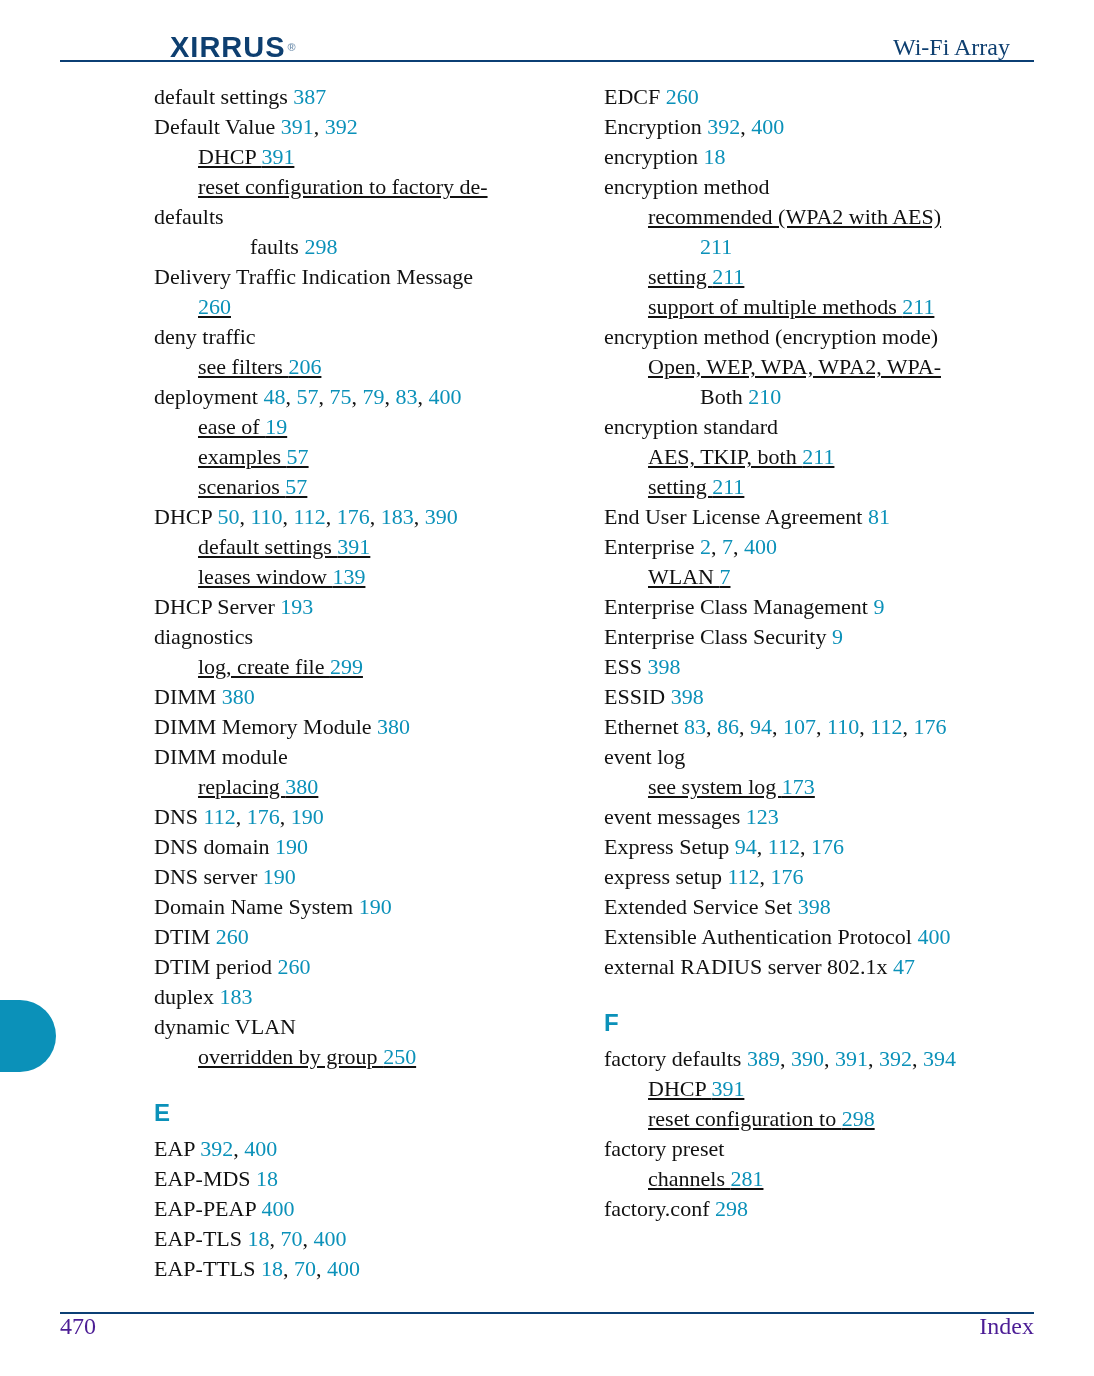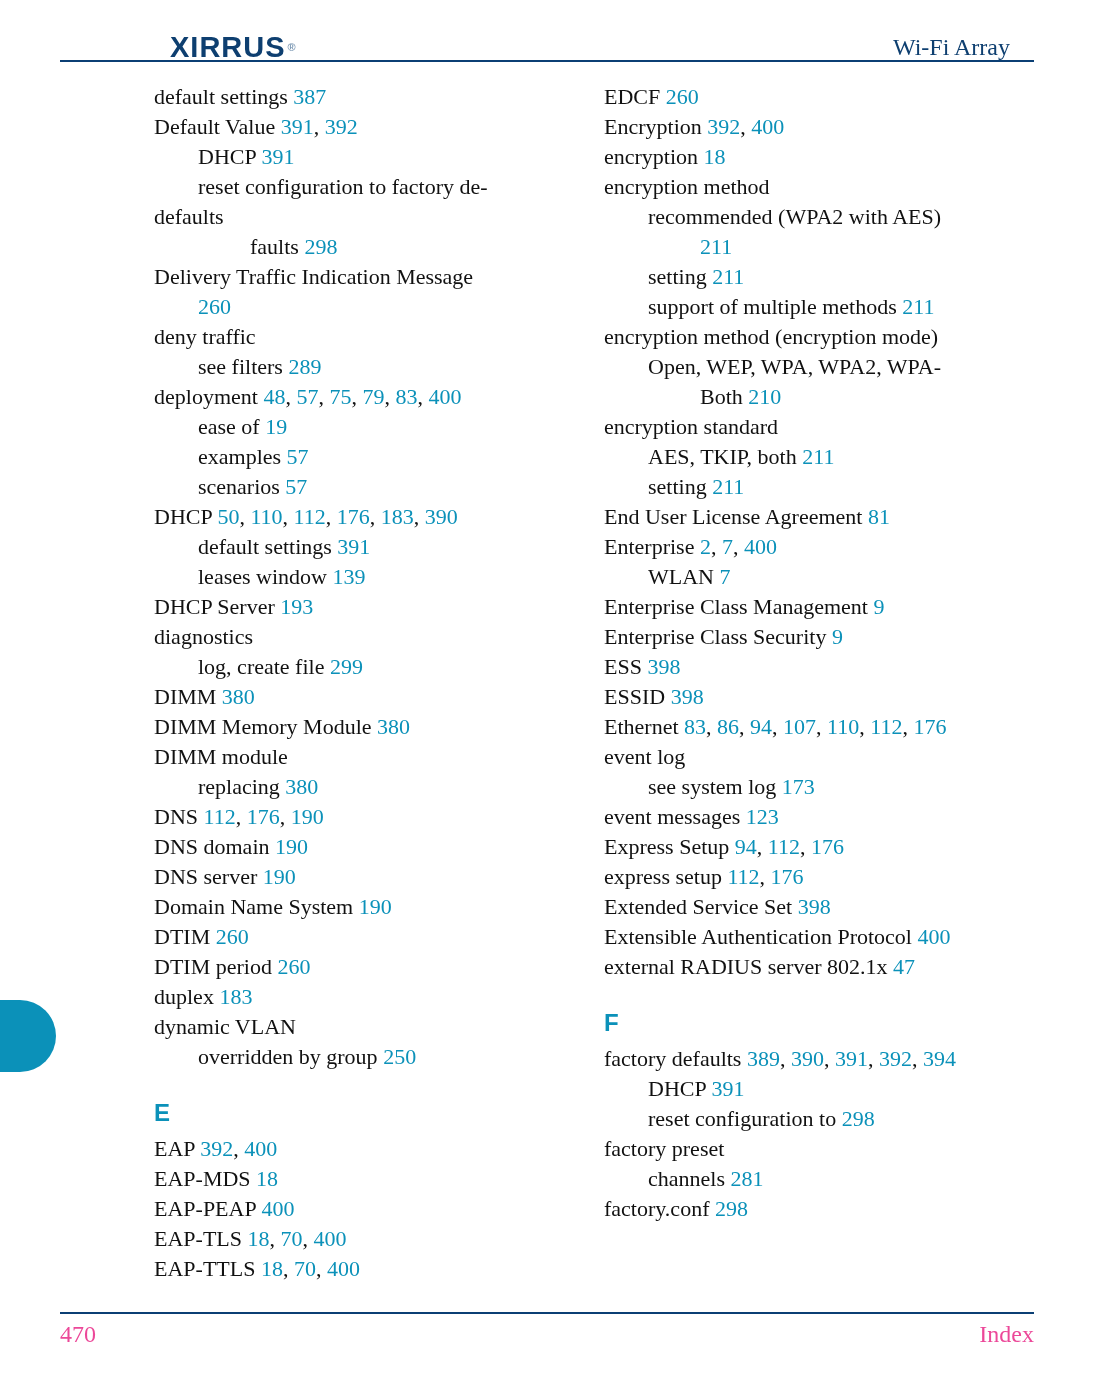--- a/index.html
+++ b/index.html
@@ -75,21 +75,21 @@
     gap: 20px;
     font-size: 22px;
     line-height: 30px;
     color: #111;
   }
   .col {
     flex: 1 1 0;
     min-width: 0;
   }
   .entry { display: block; }
-  .sub1 { padding-left: 44px; }
+  .sub1 { padding-left: 44px; text-decoration: underline; }
   .sub2 { padding-left: 96px; }
   .section-letter {
     color: #0b91b9;
     font-family: Arial, Helvetica, sans-serif;
     font-weight: 700;
     font-size: 24px;
     margin-top: 26px;
     margin-bottom: 6px;
   }
   .pg {
@@ -101,24 +101,24 @@
     position: absolute;
     left: 60px;
     right: 60px;
     bottom: 62px;
     border-top: 2px solid #0b3f74;
   }
   .footer {
     position: absolute;
     left: 60px;
     right: 60px;
-    bottom: 28px;
+    bottom: 36px;
     display: flex;
     justify-content: space-between;
-    color: #ec4899;
+    color: #4c1d95;
     font-size: 24px;
   }
 </style>
 </head>
 <body>
 
 <div class="page">
 
   <div class="header">
     <span class="logo">
@@ -135,21 +135,21 @@
     <div class="col" id="col-left">
         <div class="entry"><span>default settings </span><span class="pg">387</span></div>
         <div class="entry"><span>Default Value </span><span class="pg">391</span><span>, </span><span class="pg">392</span></div>
         <div class="entry sub1"><span>DHCP </span><span class="pg">391</span></div>
         <div class="entry sub1 justify"><span>reset configuration to factory de-</span></div>
         <div class="entry"><span>defaults</span></div>
         <div class="entry sub2"><span>faults </span><span class="pg">298</span></div>
         <div class="entry justify"><span>Delivery Traffic Indication Message</span></div>
         <div class="entry sub1"><span class="pg">260</span></div>
         <div class="entry"><span>deny traffic</span></div>
-        <div class="entry sub1"><span>see filters </span><span class="pg">289</span></div>
+        <div class="entry sub1"><span>see filters </span><span class="pg">206</span></div>
         <div class="entry"><span>deployment </span><span class="pg">48</span><span>, </span><span class="pg">57</span><span>, </span><span class="pg">75</span><span>, </span><span class="pg">79</span><span>, </span><span class="pg">83</span><span>, </span><span class="pg">400</span></div>
         <div class="entry sub1"><span>ease of </span><span class="pg">19</span></div>
         <div class="entry sub1"><span>examples </span><span class="pg">57</span></div>
         <div class="entry sub1"><span>scenarios </span><span class="pg">57</span></div>
         <div class="entry"><span>DHCP </span><span class="pg">50</span><span>, </span><span class="pg">110</span><span>, </span><span class="pg">112</span><span>, </span><span class="pg">176</span><span>, </span><span class="pg">183</span><span>, </span><span class="pg">390</span></div>
         <div class="entry sub1"><span>default settings </span><span class="pg">391</span></div>
         <div class="entry sub1"><span>leases window </span><span class="pg">139</span></div>
         <div class="entry"><span>DHCP Server </span><span class="pg">193</span></div>
         <div class="entry"><span>diagnostics</span></div>
         <div class="entry sub1"><span>log, create file </span><span class="pg">299</span></div>

